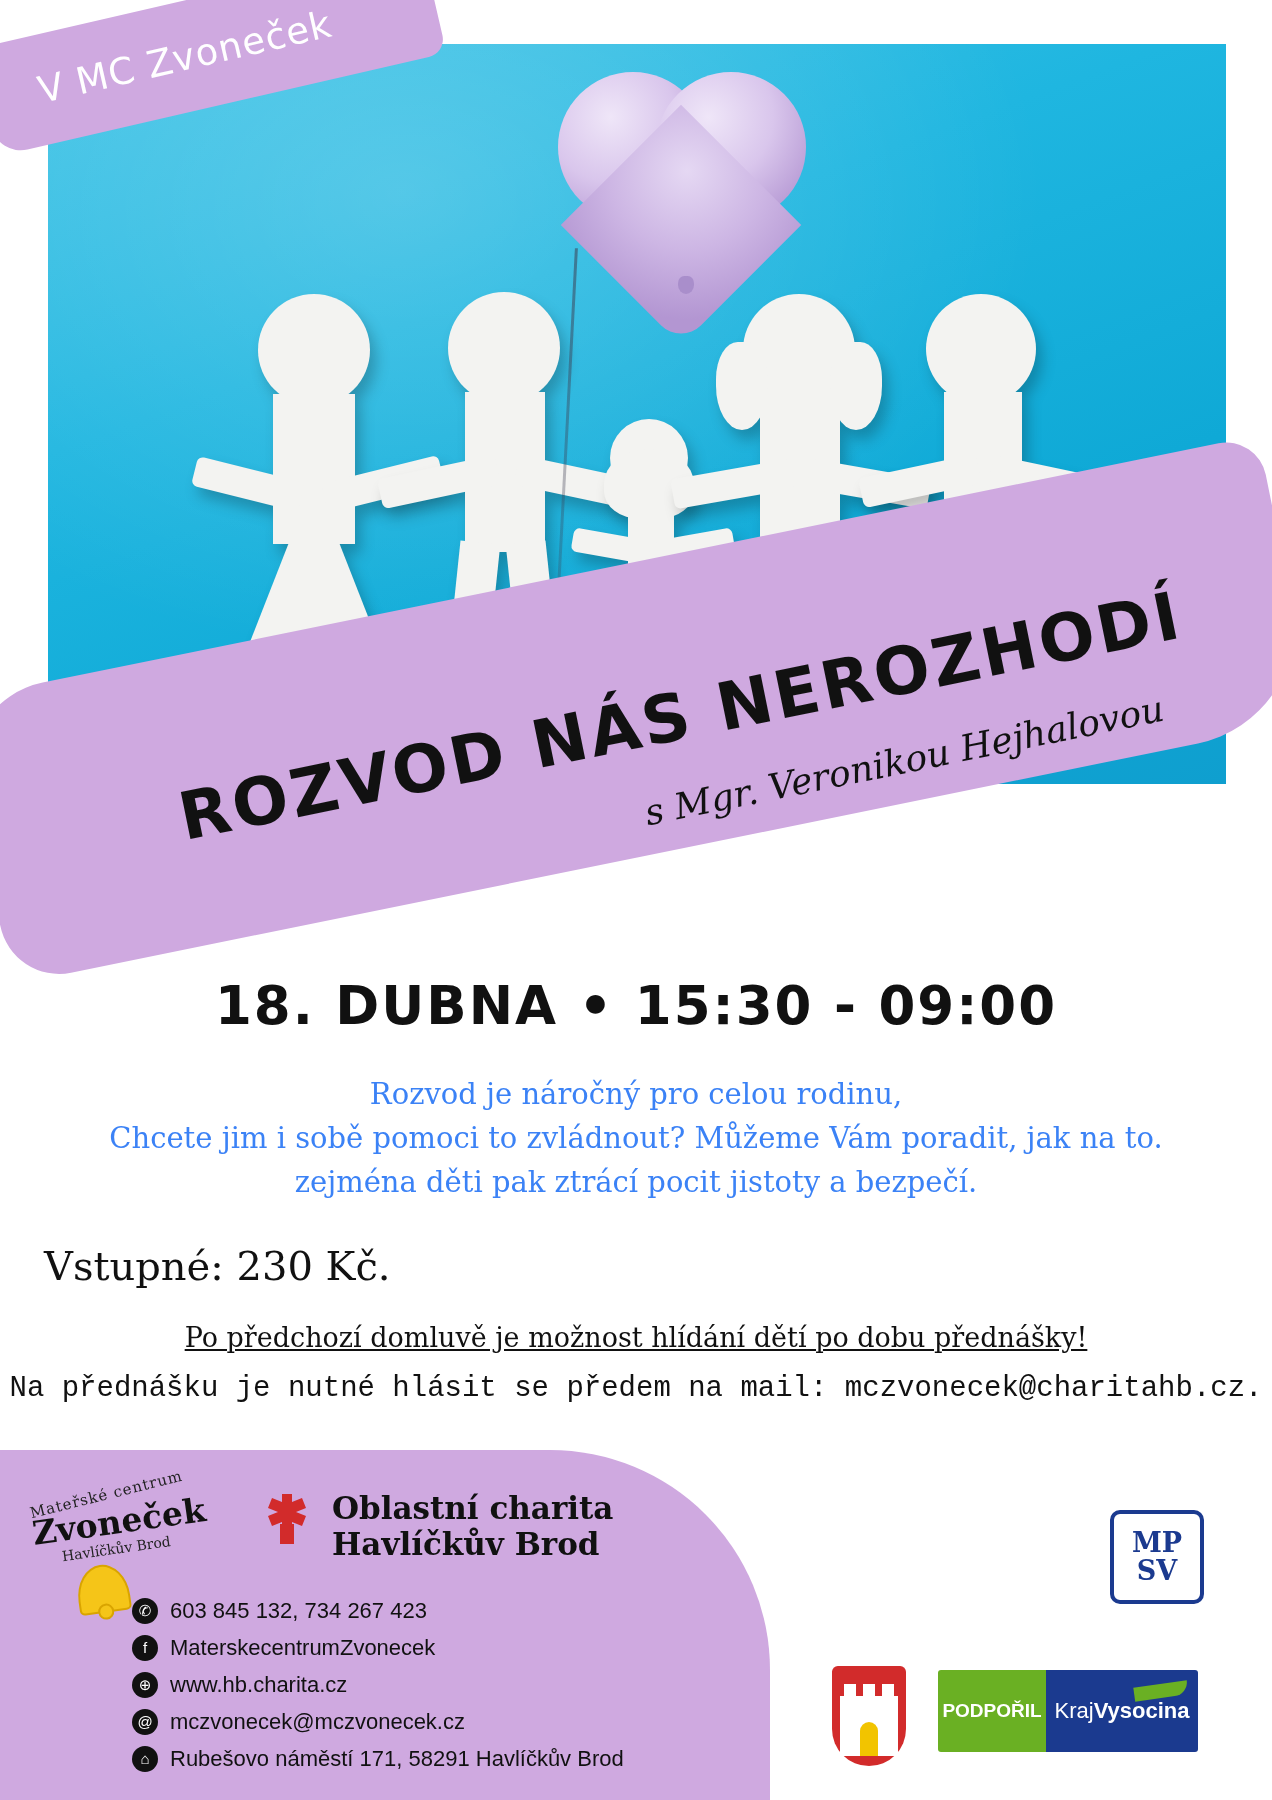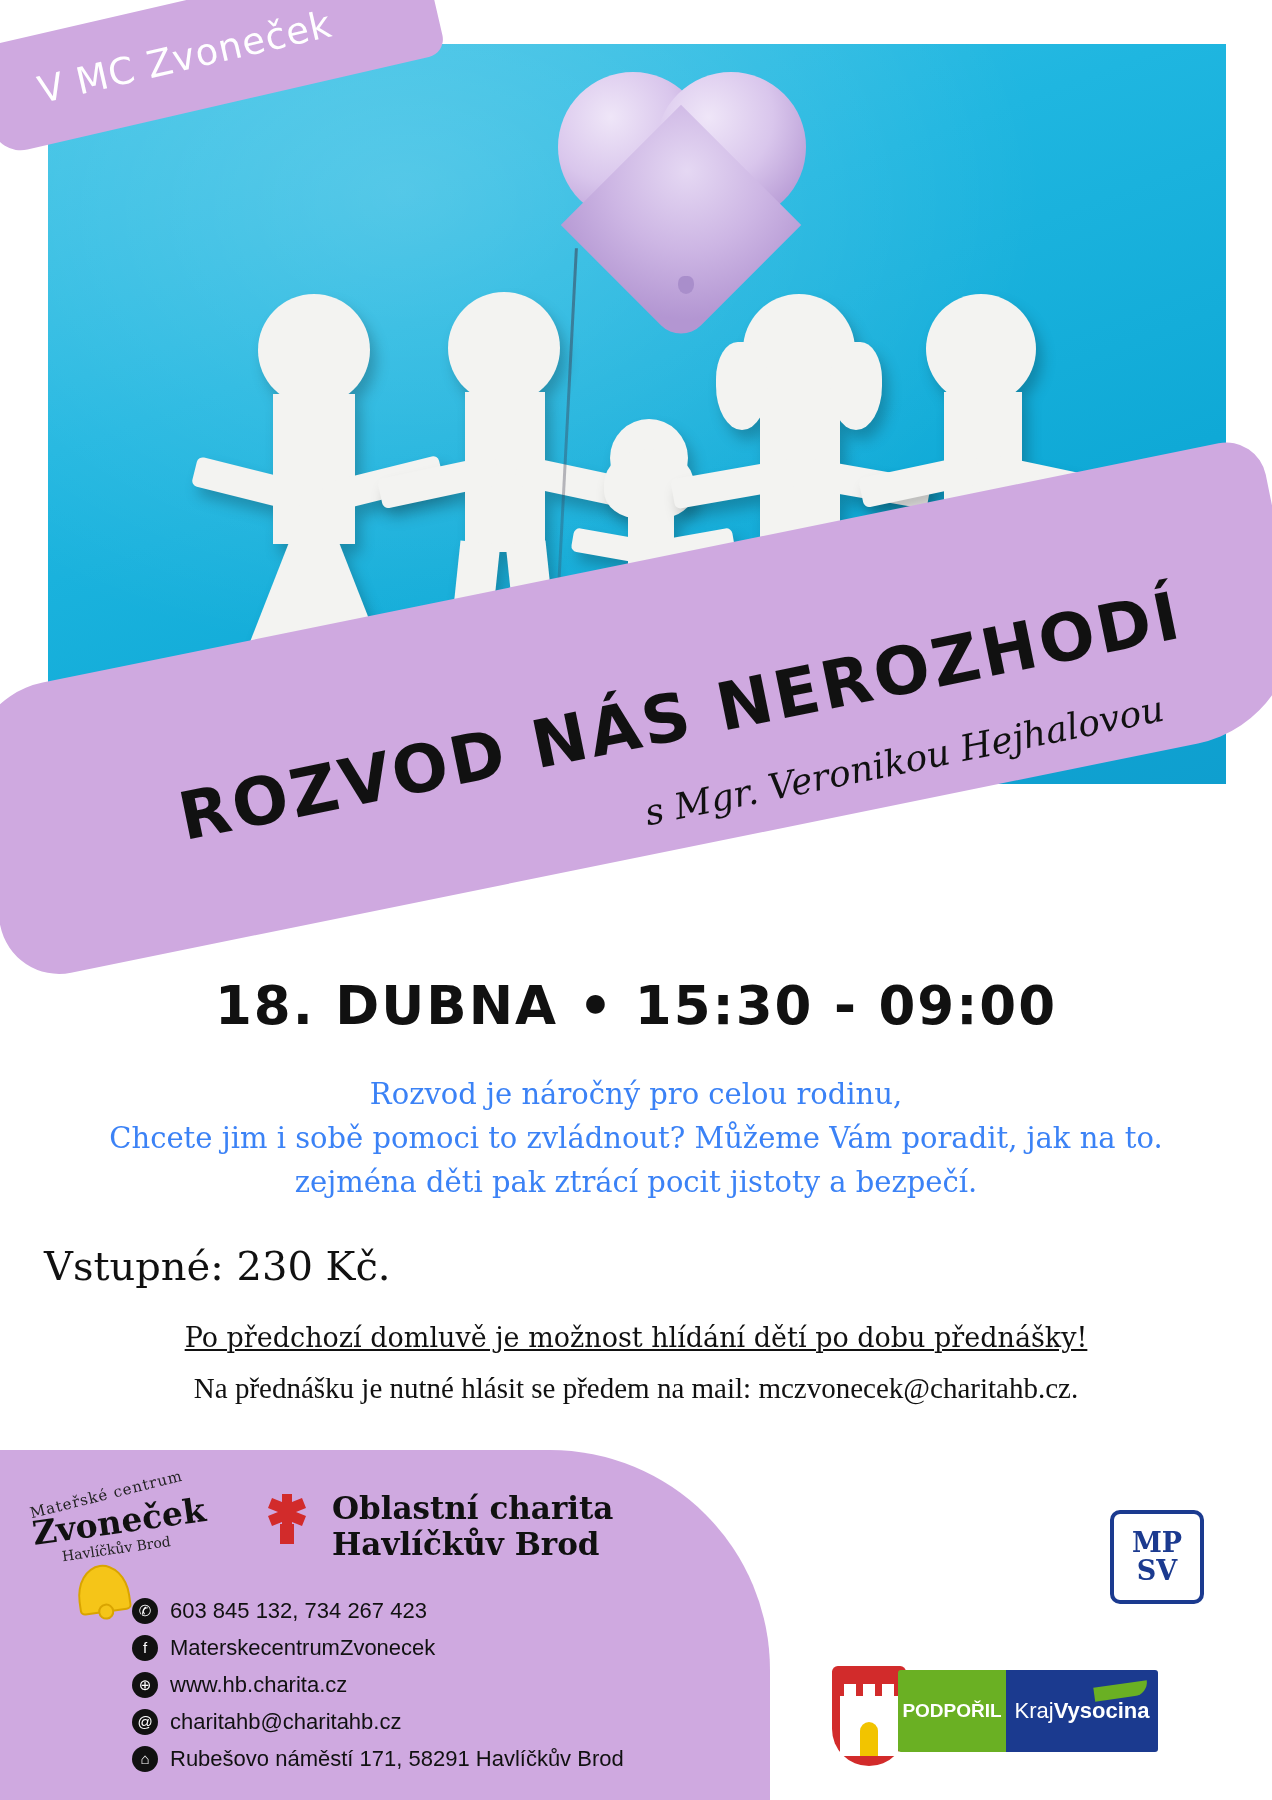--- a/index.html
+++ b/index.html
@@ -213,21 +213,21 @@
     font-size: 27px;
     color: #111;
     text-decoration: underline;
   }
   .note-mail {
     position: absolute;
     left: 0;
     top: 1372px;
     width: 100%;
     text-align: center;
-    font-family: Liberation Serif, serif;
+    font-family: Liberation Mono, monospace;
     font-size: 29px;
     color: #111;
   }
 
   
   .footer-brush {
     position: absolute;
     left: -30px;
     top: 1450px;
     width: 800px;
@@ -381,21 +381,21 @@
     border-radius: 9px 9px 0 0;
   }
   .crest-merlon {
     position:absolute; top:24px;
     width: 12px; height: 16px;
     background:#ffffff;
   }
 
   .vysocina {
     position: absolute;
-    left: 898px;
+    left: 938px;
     top: 1670px;
     width: 260px;
     height: 82px;
     display: flex;
     border-radius: 3px;
     overflow: hidden;
   }
   .vys-left {
     width: 108px;
     background: #6ab023;
@@ -544,21 +544,21 @@
     <div class="contact-row">
       <span class="cicon">f</span>
       <span>MaterskecentrumZvonecek</span>
     </div>
     <div class="contact-row">
       <span class="cicon">⊕</span>
       <span>www.hb.charita.cz</span>
     </div>
     <div class="contact-row">
       <span class="cicon">@</span>
-      <span>charitahb@charitahb.cz</span>
+      <span>mczvonecek@mczvonecek.cz</span>
     </div>
     <div class="contact-row">
       <span class="cicon">⌂</span>
       <span>Rubešovo náměstí 171, 58291 Havlíčkův Brod</span>
     </div>
   </div>
 
   <div class="mpsv">
     <span>MP</span>
     <span>SV</span>

